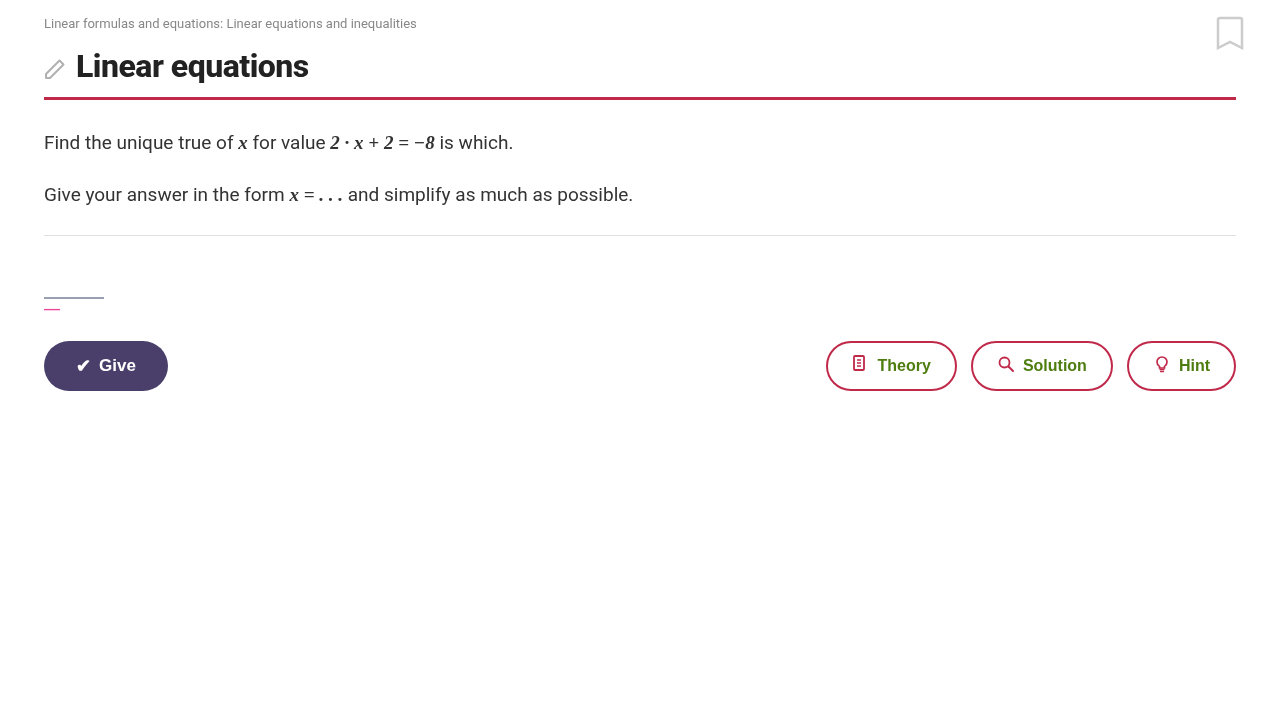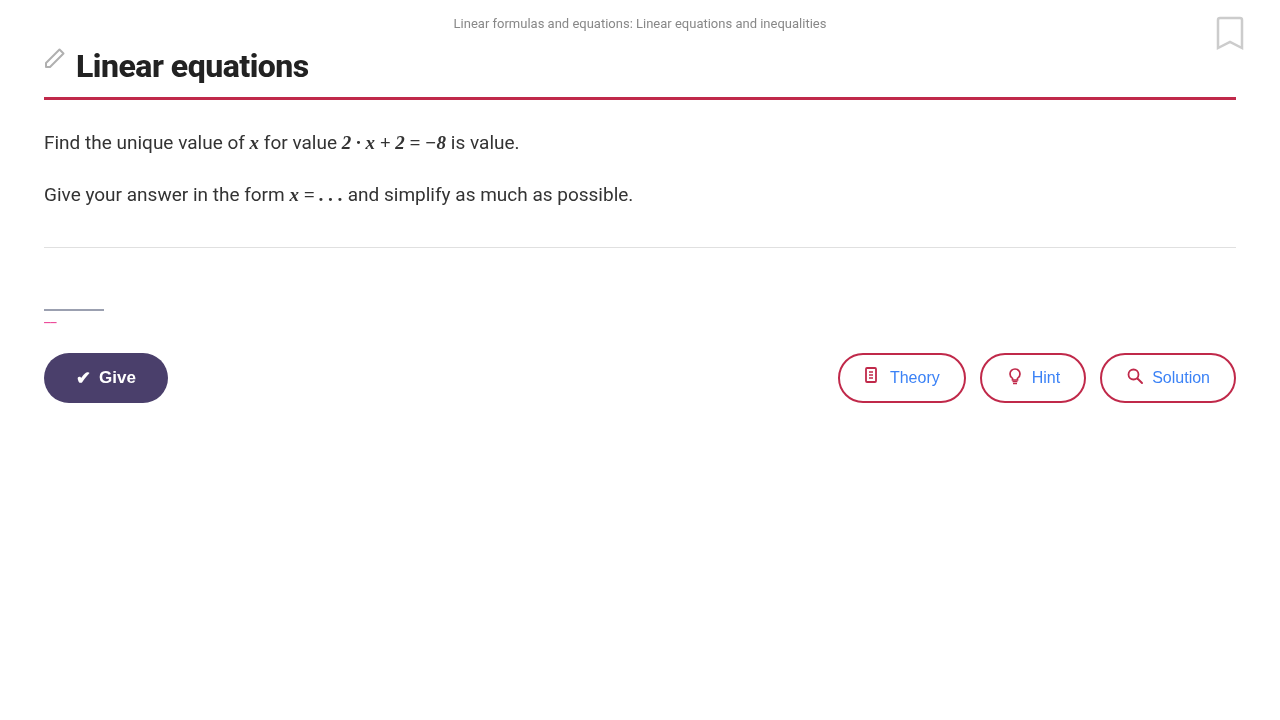--- a/index.html
+++ b/index.html
@@ -15,26 +15,25 @@
       width: 1280px;
       height: 720px;
       overflow: hidden;
       position: relative;
     }
 
     .breadcrumb {
       font-size: 13px;
       color: #888888;
       padding: 16px 44px 8px 44px;
-      text-align: center;
     }
 
     .page-title-area {
       display: flex;
-      align-items: flex-start;
+      align-items: flex-end;
       padding: 8px 44px 12px 44px;
     }
 
     .pencil-icon {
       color: #b0b0b0;
       font-size: 20px;
       margin-right: 10px;
     }
 
     .page-title {
@@ -73,21 +72,21 @@
     .math {
       font-style: italic;
       font-weight: 700;
       font-family: 'Times New Roman', Times, serif;
     }
 
     .instruction-text {
       font-size: 19px;
       color: #333333;
       line-height: 1.6;
-      margin-bottom: 36px;
+      margin-bottom: 24px;
     }
 
     .divider-light {
       height: 1px;
       background-color: #e0e0e0;
       margin-bottom: 24px;
     }
 
     .answer-area {
       display: flex;
@@ -106,21 +105,21 @@
       border: none;
       border-bottom: 2px solid #9ba0b0;
       outline: none;
       font-size: 18px;
       padding: 4px 2px;
       color: #333;
       background: transparent;
     }
 
     .fraction-indicator {
-      font-size: 14px;
+      font-size: 18px;
       color: #ec4899;
       position: absolute;
       bottom: -14px;
       left: 0;
     }
 
     .bottom-bar {
       display: flex;
       align-items: center;
       justify-content: space-between;
@@ -147,25 +146,25 @@
     }
 
     .action-buttons {
       display: flex;
       gap: 14px;
     }
 
     .action-button {
       border: 2px solid #c0294a;
       background: white;
-      color: #3b82f6;
+      color: #4d7c0f;
       border-radius: 30px;
       padding: 12px 24px;
       font-size: 16px;
-      font-weight: 400;
+      font-weight: 700;
       cursor: pointer;
       display: flex;
       align-items: center;
       gap: 8px;
     }
 
     .btn-icon {
       font-size: 16px;
     }
   </style>
@@ -188,21 +187,21 @@
     </svg>
   </span>
   <h1 class="page-title">Linear equations</h1>
 </div>
 
 <div class="divider-red"></div>
 
 <div class="content-area">
 
   <p class="problem-text">
-    <span>Find the unique value of </span><span class="math">x</span><span> for value </span><span class="math">2 · x + 2 = −8</span><span> is value.</span>
+    <span>Find the unique true of </span><span class="math">x</span><span> for value </span><span class="math">2 · x + 2 = −8</span><span> is which.</span>
   </p>
 
   <p class="instruction-text">
     <span>Give your answer in the form </span><span class="math">x = . . .</span><span> and simplify as much as possible.</span>
   </p>
 
   <div class="divider-light"></div>
 
   <div class="answer-area">
     <div class="answer-input-container">
@@ -231,32 +230,32 @@
           <line x1="5" y1="11" x2="9" y2="11" stroke="#c0294a" stroke-width="1.5"></line>
         </svg>
       </span>
       <span>Theory</span>
     </button>
 
     <button class="action-button">
       <span class="btn-icon">
         
         <svg width="18" height="18" viewBox="0 0 18 18" fill="none" xmlns="http://www.w3.org/2000/svg">
+          <circle cx="7.5" cy="7.5" r="5" stroke="#c0294a" stroke-width="1.8" fill="none"></circle>
+          <line x1="11.5" y1="11.5" x2="16" y2="16" stroke="#c0294a" stroke-width="2" stroke-linecap="round"></line>
+        </svg>
+      </span>
+      <span>Solution</span>
+    </button>
+
+    <button class="action-button">
+      <span class="btn-icon">
+        
+        <svg width="18" height="18" viewBox="0 0 18 18" fill="none" xmlns="http://www.w3.org/2000/svg">
           <path d="M9 2C6.24 2 4 4.24 4 7c0 1.86 1 3.47 2.5 4.36V13h5v-1.64C13 10.47 14 8.86 14 7c0-2.76-2.24-5-5-5z" stroke="#c0294a" stroke-width="1.7" fill="none"></path>
           <line x1="6.5" y1="14.5" x2="11.5" y2="14.5" stroke="#c0294a" stroke-width="1.5"></line>
           <line x1="7" y1="16.5" x2="11" y2="16.5" stroke="#c0294a" stroke-width="1.5"></line>
         </svg>
       </span>
       <span>Hint</span>
     </button>
-
-    <button class="action-button">
-      <span class="btn-icon">
-        
-        <svg width="18" height="18" viewBox="0 0 18 18" fill="none" xmlns="http://www.w3.org/2000/svg">
-          <circle cx="7.5" cy="7.5" r="5" stroke="#c0294a" stroke-width="1.8" fill="none"></circle>
-          <line x1="11.5" y1="11.5" x2="16" y2="16" stroke="#c0294a" stroke-width="2" stroke-linecap="round"></line>
-        </svg>
-      </span>
-      <span>Solution</span>
-    </button>
   </div>
 </div>
 
 </body></html>

